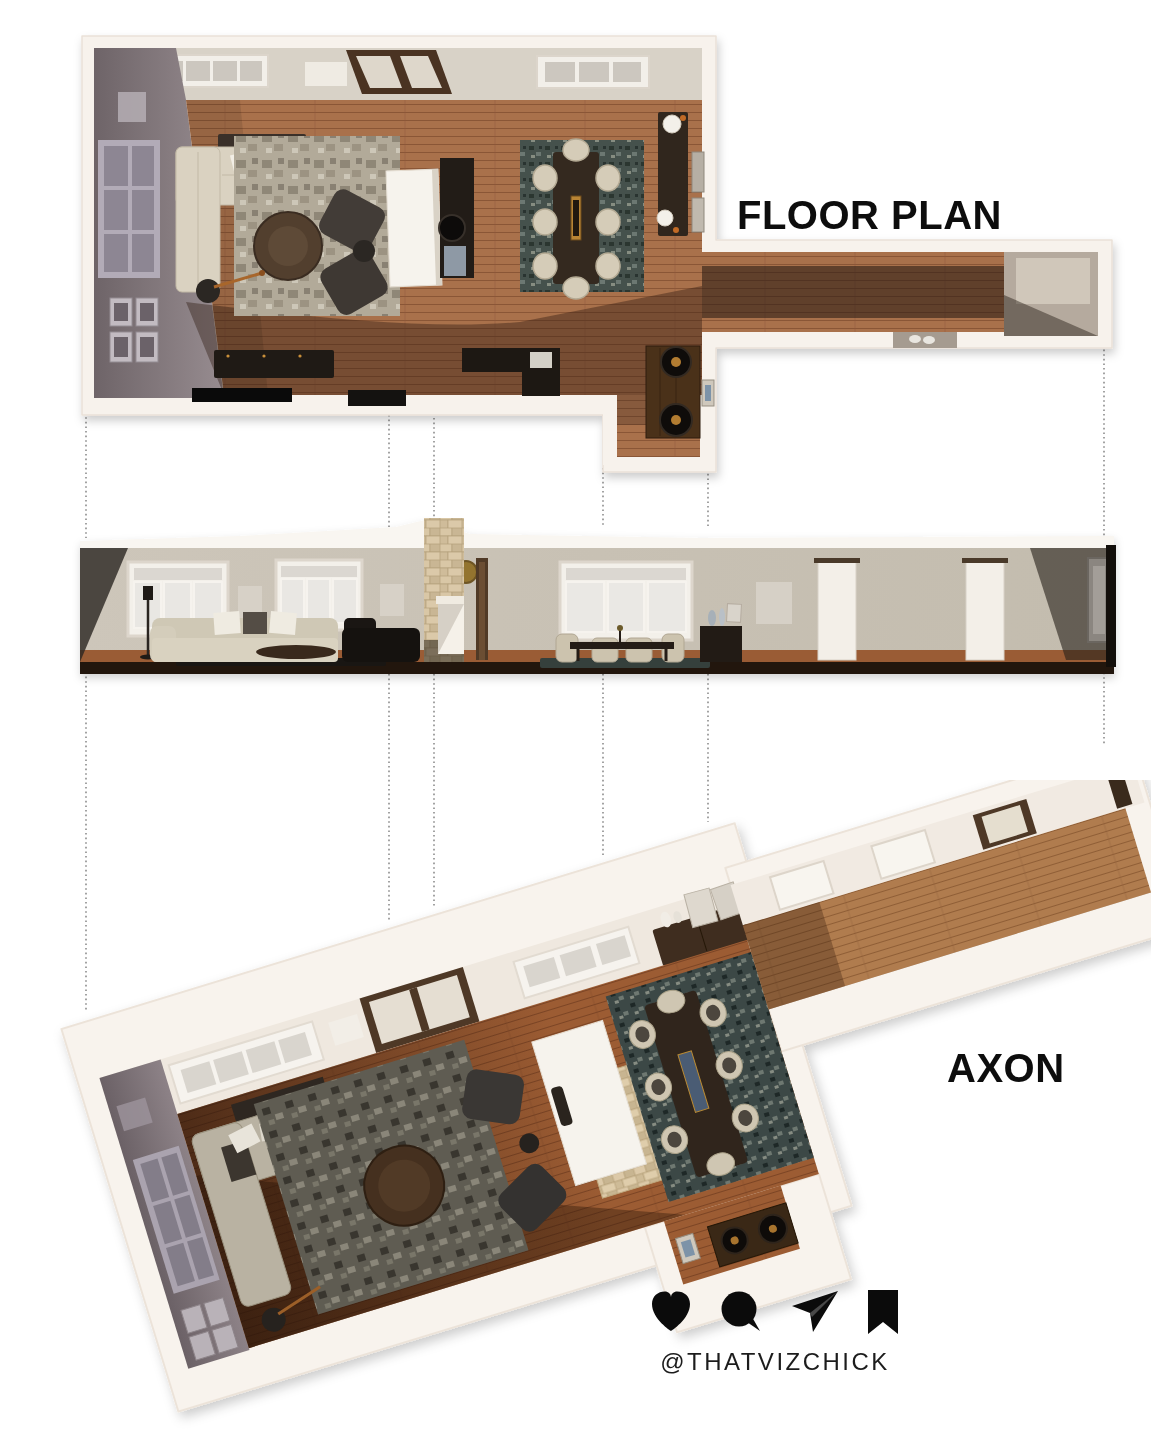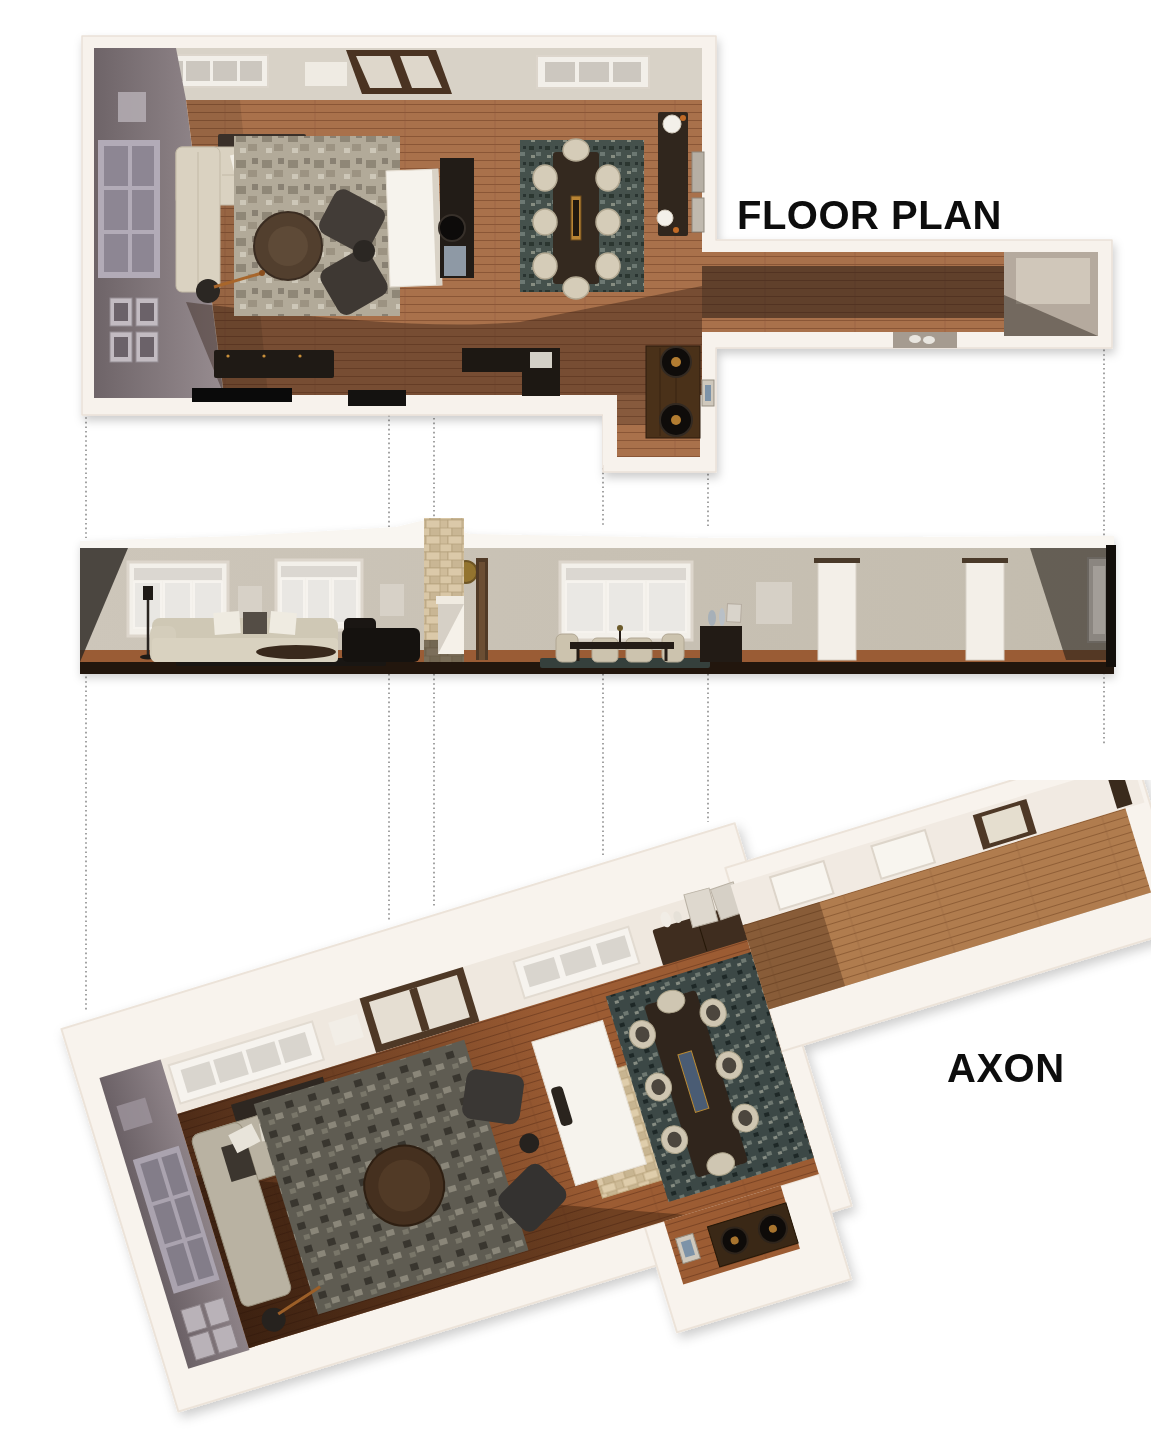--- a/index.html
+++ b/index.html
@@ -558,14 +558,41 @@
         </g>
         <rect x="504" y="320" width="18" height="26" fill="#cfc8bc" stroke="#978f82"></rect>
         <rect x="508" y="325" width="10" height="16" fill="#7d93a8"></rect>
       </g>
     </g>
   </svg>
 
   <div class="view-label lbl-floorplan">FLOOR PLAN</div>
   <div class="view-label lbl-axon">AXON</div>
 
+  <div class="footer">
+    <div class="icon-row">
+      <span class="social-icon">
+        <svg width="46" height="46" viewBox="0 0 46 46">
+          <path fill="#0b0b0b" d="M23,42 C23,42 4,30 4,15 C4,7.2 10,2.5 16.8,2.5 C20.4,2.5 23,5 23,8.5 C23,5 25.6,2.5 29.2,2.5 C36,2.5 42,7.2 42,15 C42,30 23,42 23,42 Z"></path>
+        </svg>
+      </span>
+      <span class="social-icon">
+        <svg width="46" height="46" viewBox="0 0 46 46">
+          <circle cx="21" cy="20" r="17.5" fill="#0b0b0b"></circle>
+          <polygon points="29,33 42,42 34,28" fill="#0b0b0b"></polygon>
+        </svg>
+      </span>
+      <span class="social-icon">
+        <svg width="52" height="46" viewBox="0 0 52 46">
+          <path fill="#0b0b0b" d="M50,2 L4,17 L22,24 L25,43 Z"></path>
+          <path fill="#ffffff" opacity="0.25" d="M50,2 L22,24 L24,28 Z"></path>
+        </svg>
+      </span>
+      <span class="social-icon">
+        <svg width="38" height="48" viewBox="0 0 38 48">
+          <path fill="#0b0b0b" d="M4,2 H34 V46 L19,34 L4,46 Z"></path>
+        </svg>
+      </span>
+    </div>
+    <div class="handle">@THATVIZCHICK</div>
+  </div>
 
 </div>
 
 </body></html>

